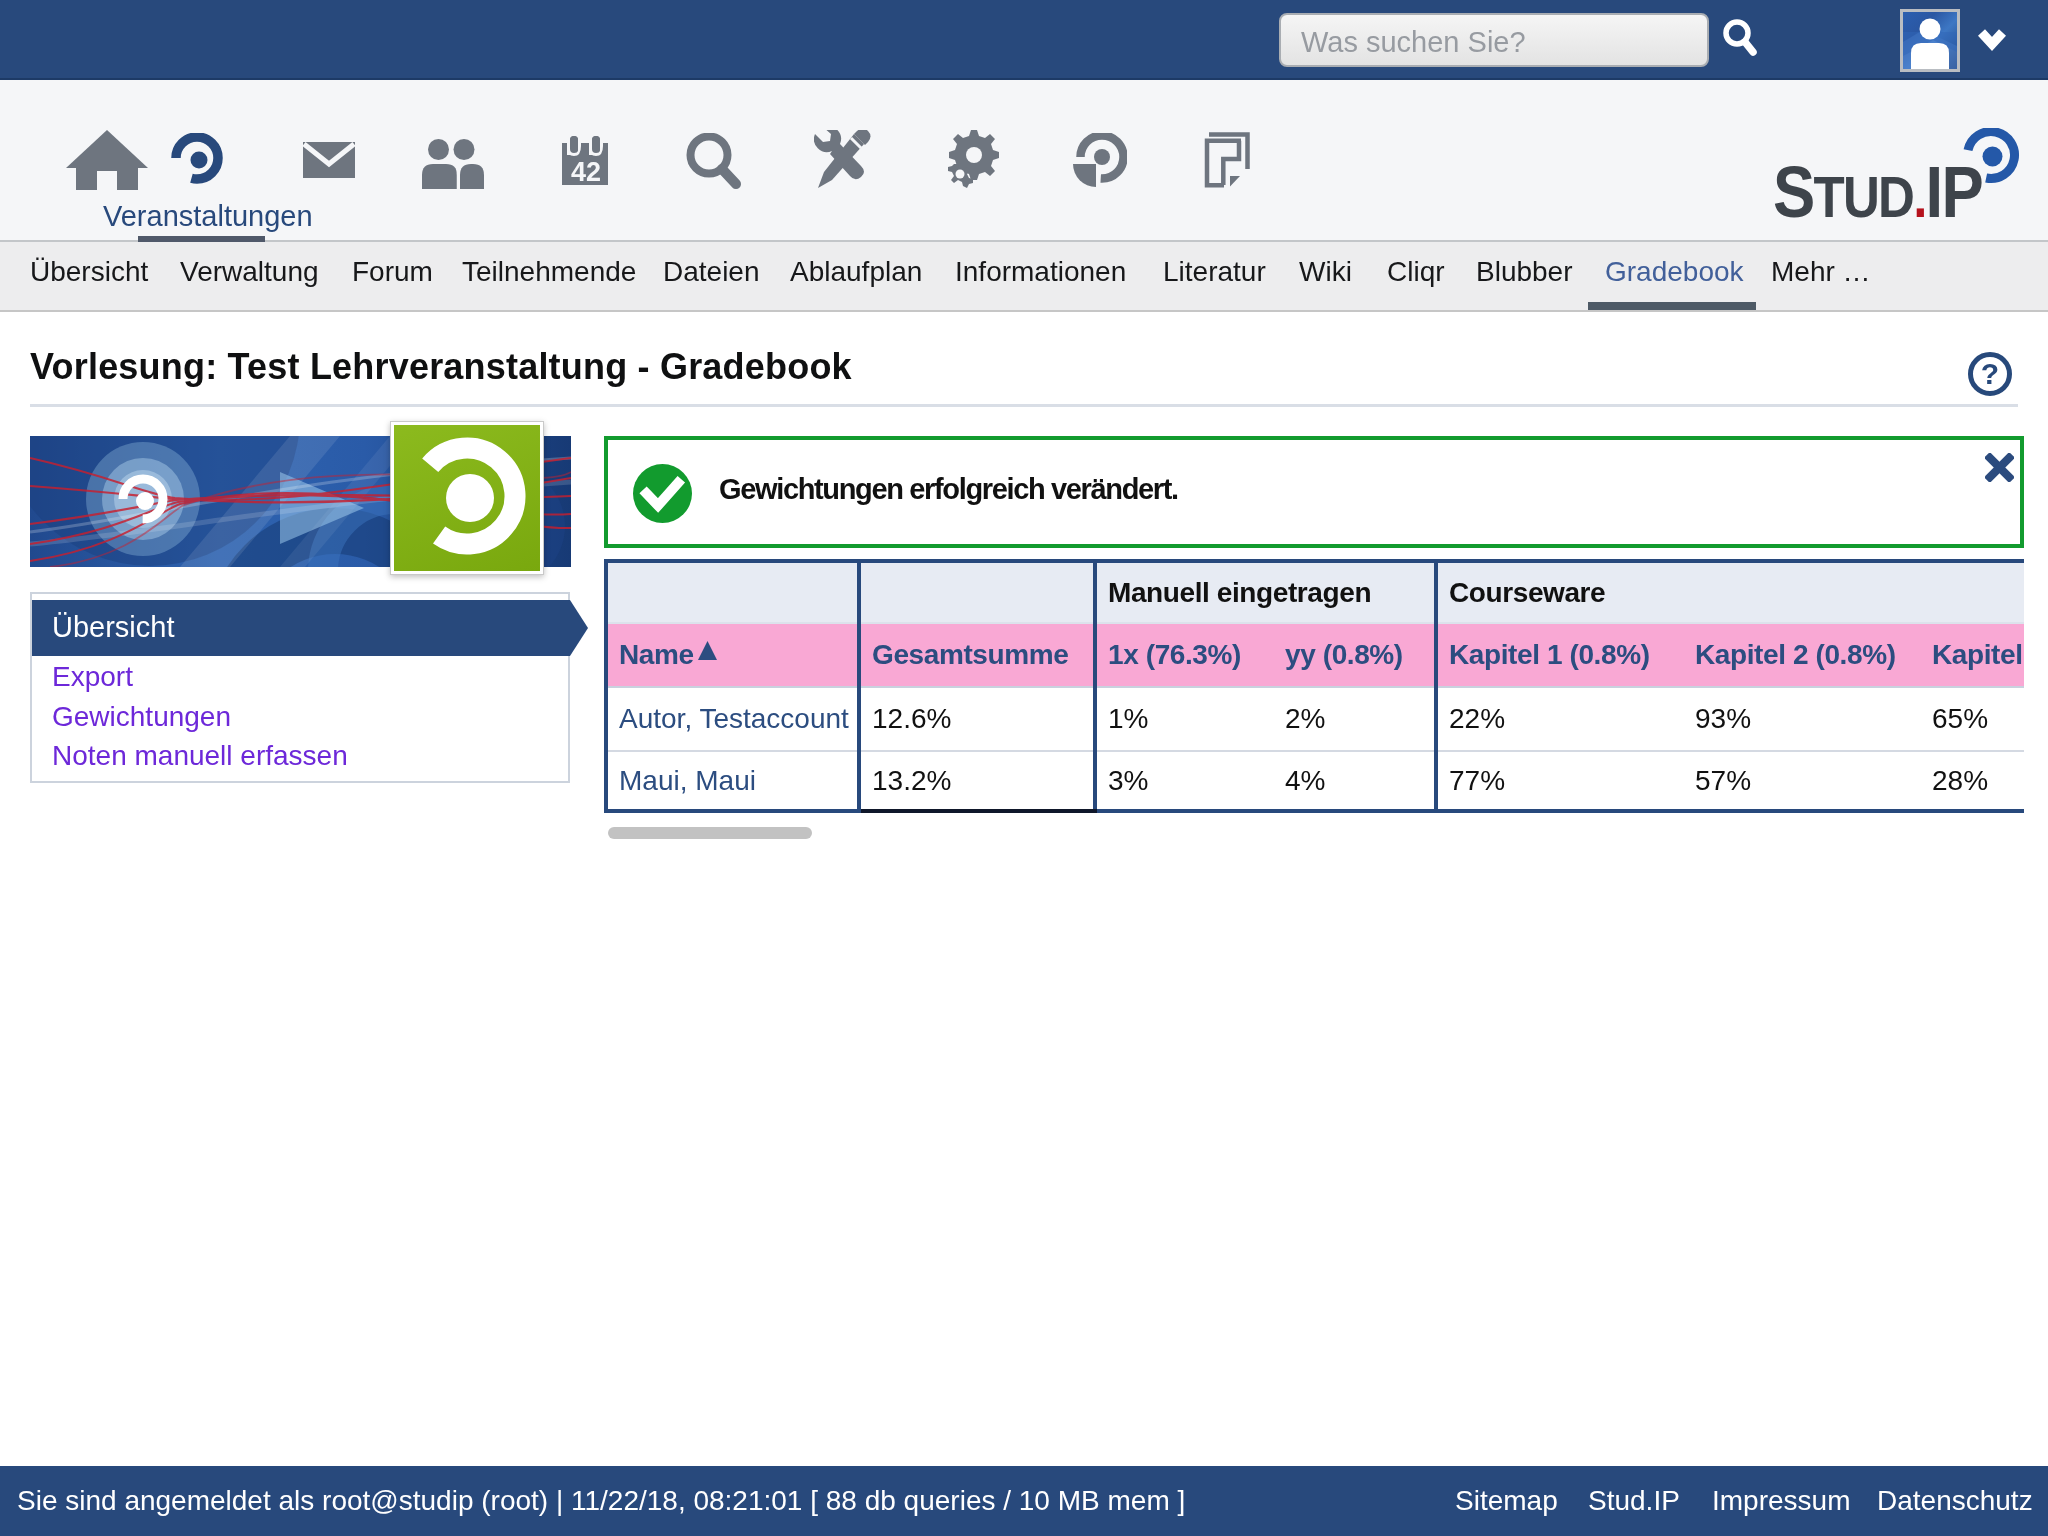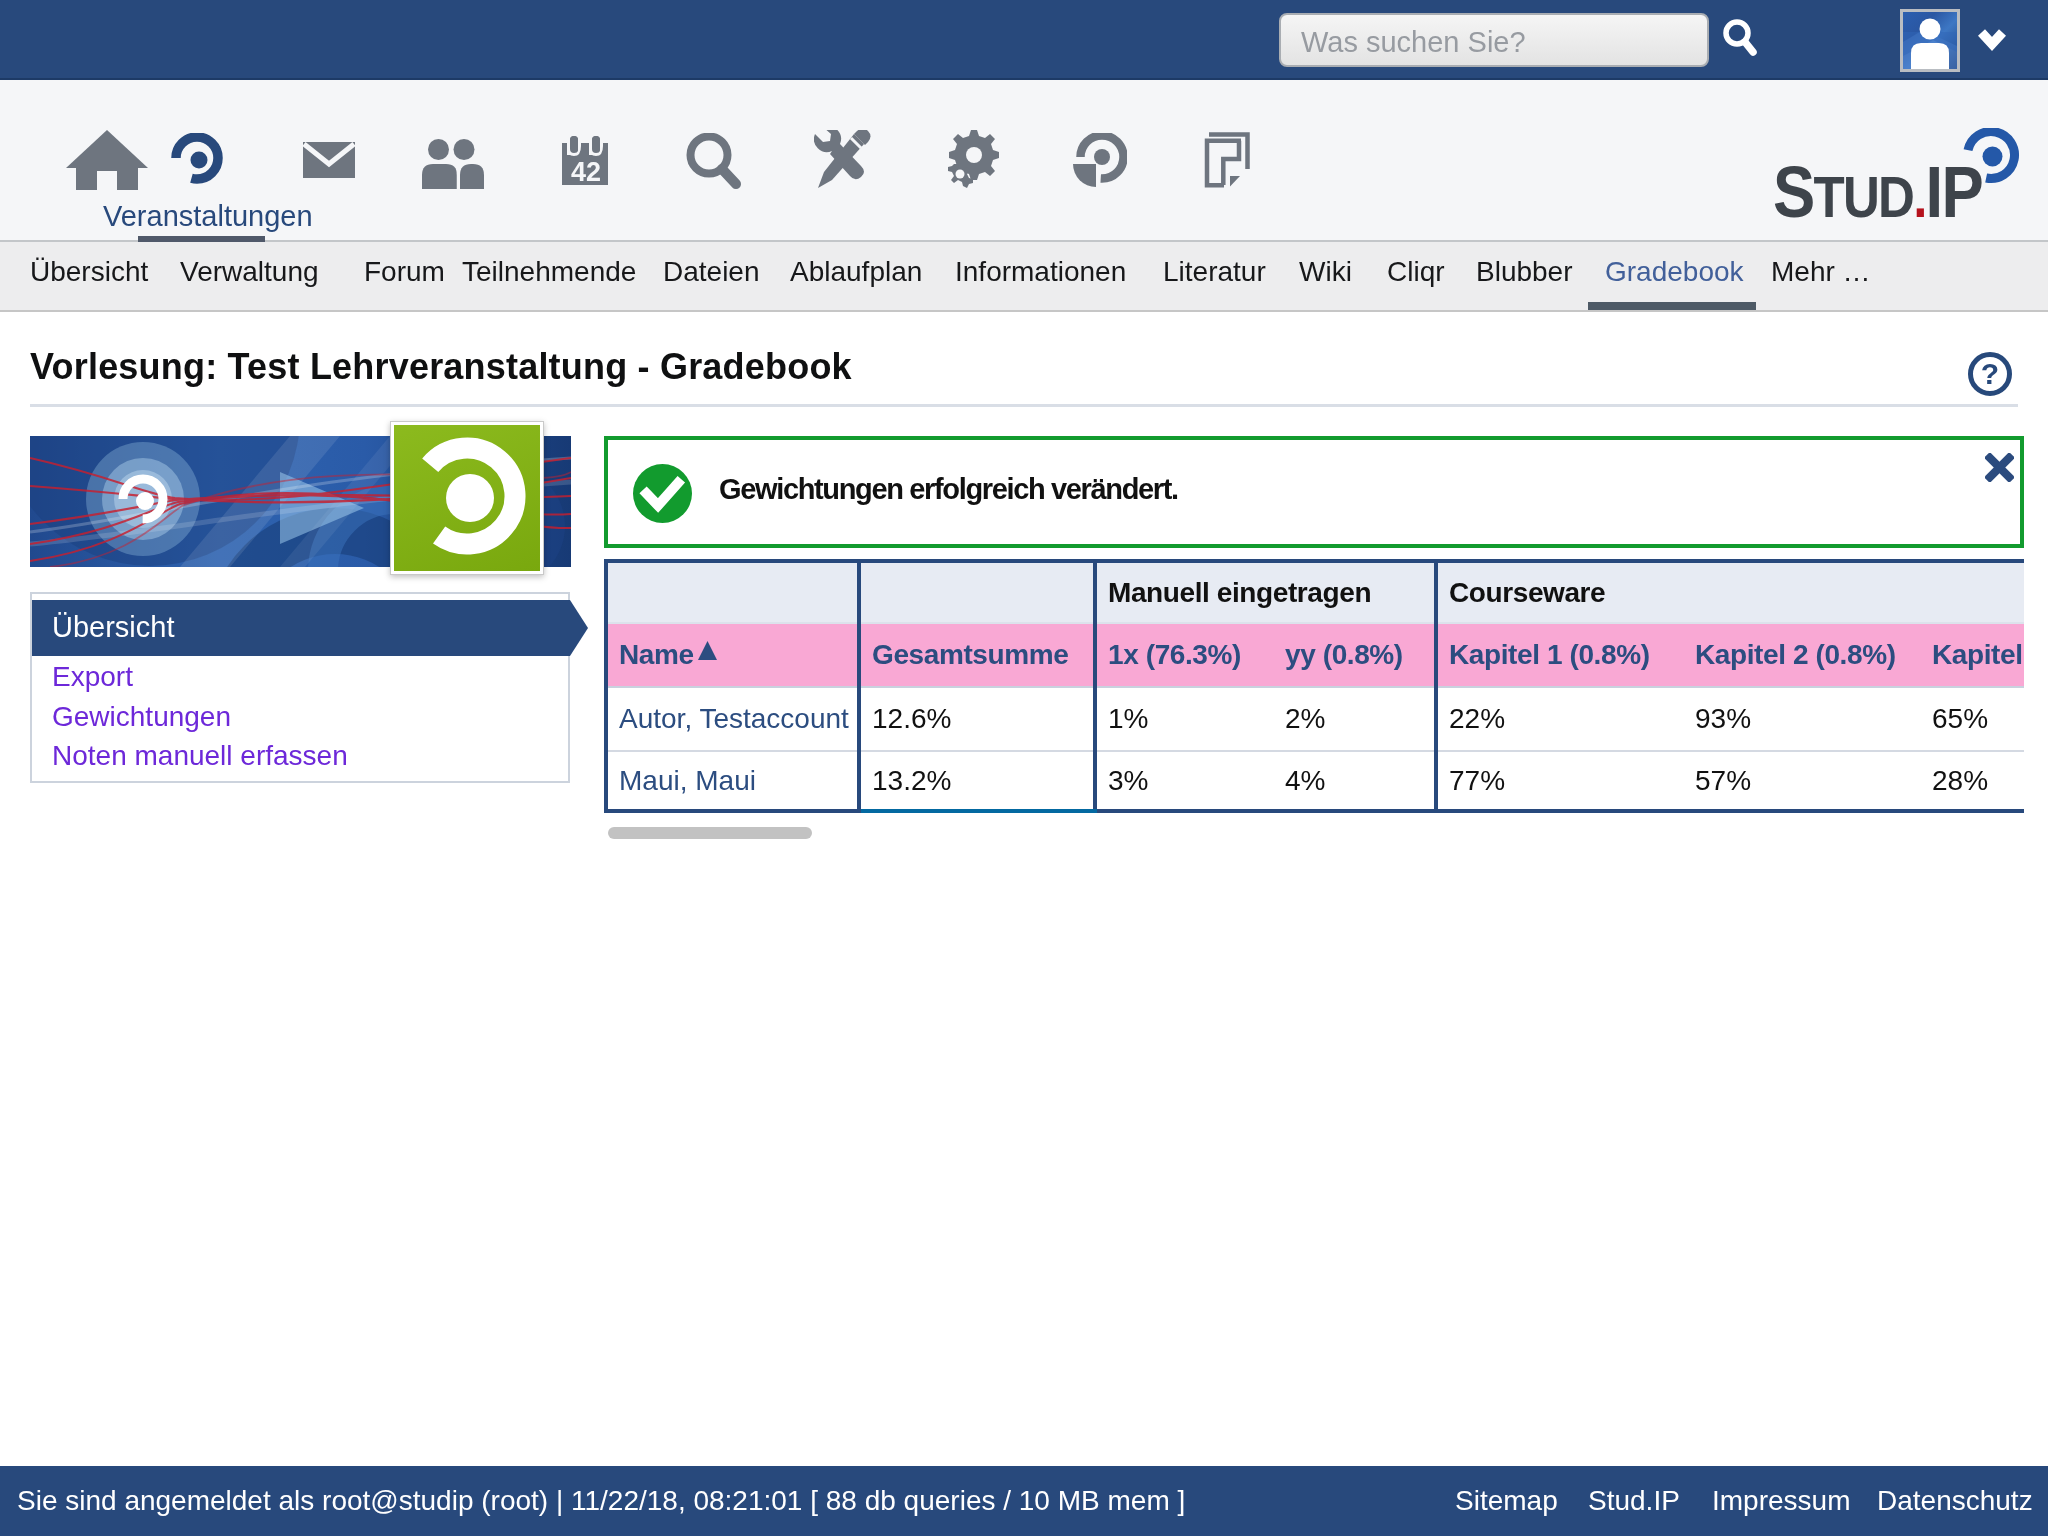--- a/index.html
+++ b/index.html
@@ -161,21 +161,21 @@
   </div>
   <svg class="abs" style="left:1963px;top:48px" width="58" height="58" viewBox="0 0 58 58">
     <circle cx="28" cy="27" r="23.5" fill="none" stroke="#2458a8" stroke-width="9" stroke-dasharray="110 38" transform="rotate(192 28 27)"></circle>
     <circle cx="29.5" cy="28.5" r="10" fill="#2458a8"></circle>
   </svg>
 </div>
 
 <div id="tabbar">
   <span class="tab" style="left:30px">Übersicht</span>
   <span class="tab" style="left:180px">Verwaltung</span>
-  <span class="tab" style="left:364px">Forum</span>
+  <span class="tab" style="left:352px">Forum</span>
   <span class="tab" style="left:462px">Teilnehmende</span>
   <span class="tab" style="left:663px">Dateien</span>
   <span class="tab" style="left:790px">Ablaufplan</span>
   <span class="tab" style="left:955px">Informationen</span>
   <span class="tab" style="left:1163px">Literatur</span>
   <span class="tab" style="left:1299px">Wiki</span>
   <span class="tab" style="left:1387px">Cliqr</span>
   <span class="tab" style="left:1476px">Blubber</span>
   <span class="tab active" style="left:1605px">Gradebook</span>
   <span class="tab" style="left:1771px">Mehr …</span>
@@ -295,21 +295,21 @@
       <td class="name">Autor, Testaccount</td>
       <td class="bl">12.6%</td>
       <td class="bl">1%</td>
       <td>2%</td>
       <td class="bl">22%</td>
       <td>93%</td>
       <td>65%</td>
     </tr>
     <tr class="data last">
       <td class="name" style="border-bottom:4px solid #28497c">Maui, Maui</td>
-      <td class="bl" style="border-bottom:4px solid #0369a1">13.2%</td>
+      <td class="bl" style="border-bottom:4px solid #0f172a">13.2%</td>
       <td class="bl" style="border-bottom:4px solid #28497c">3%</td>
       <td style="border-bottom:4px solid #28497c">4%</td>
       <td class="bl" style="border-bottom:4px solid #28497c">77%</td>
       <td style="border-bottom:4px solid #28497c">57%</td>
       <td style="border-bottom:4px solid #28497c">28%</td>
     </tr>
   </tbody>
     </table>
 </div>
 <div id="scrollthumb"></div>

